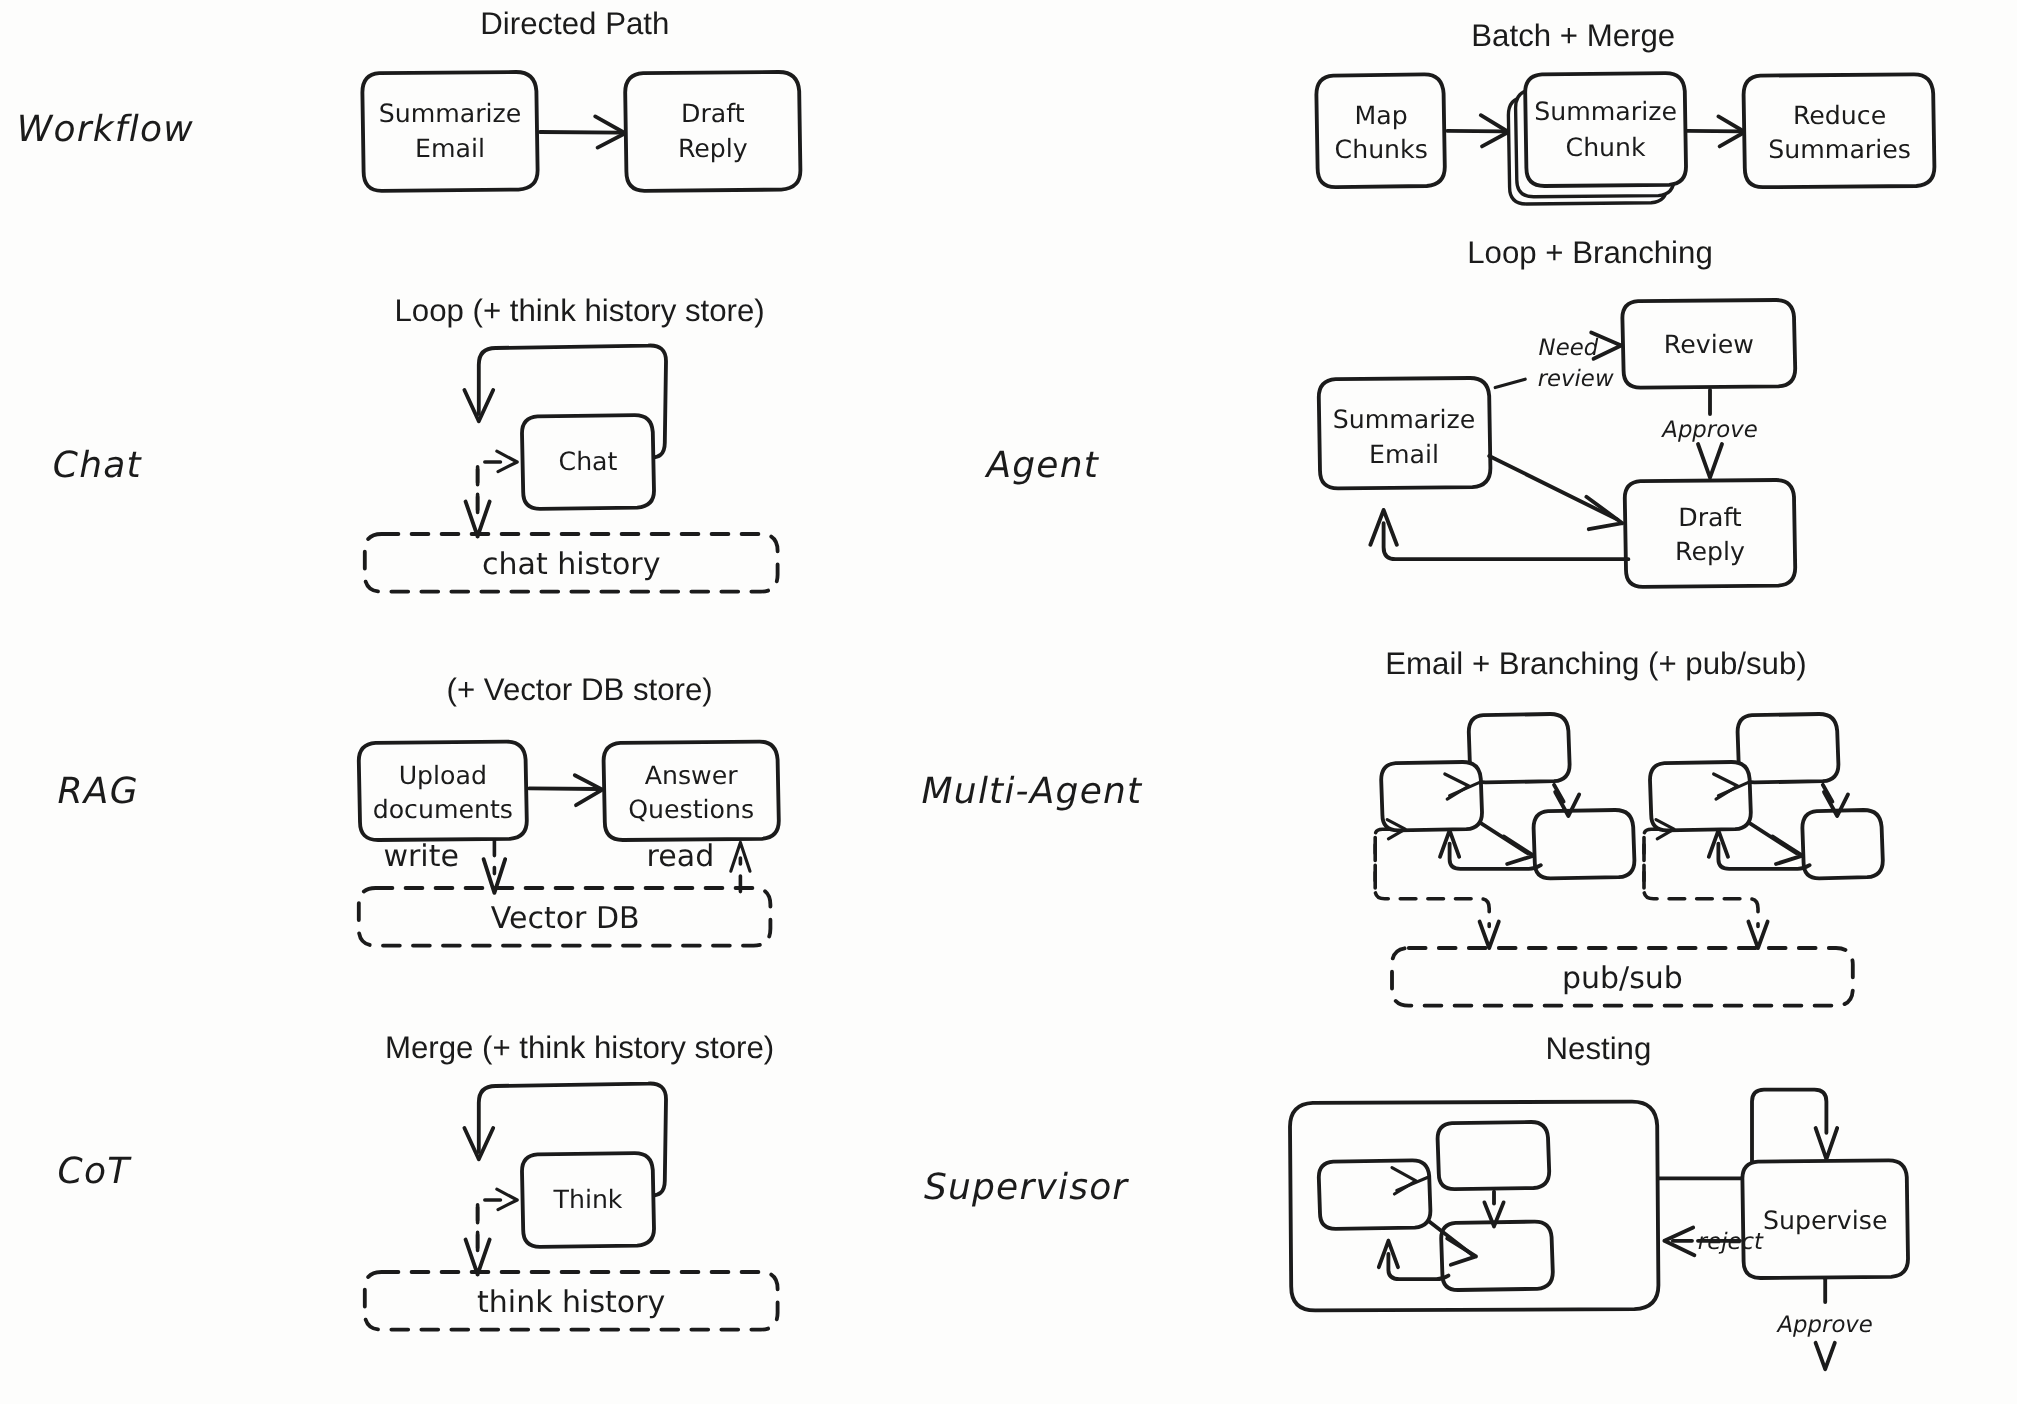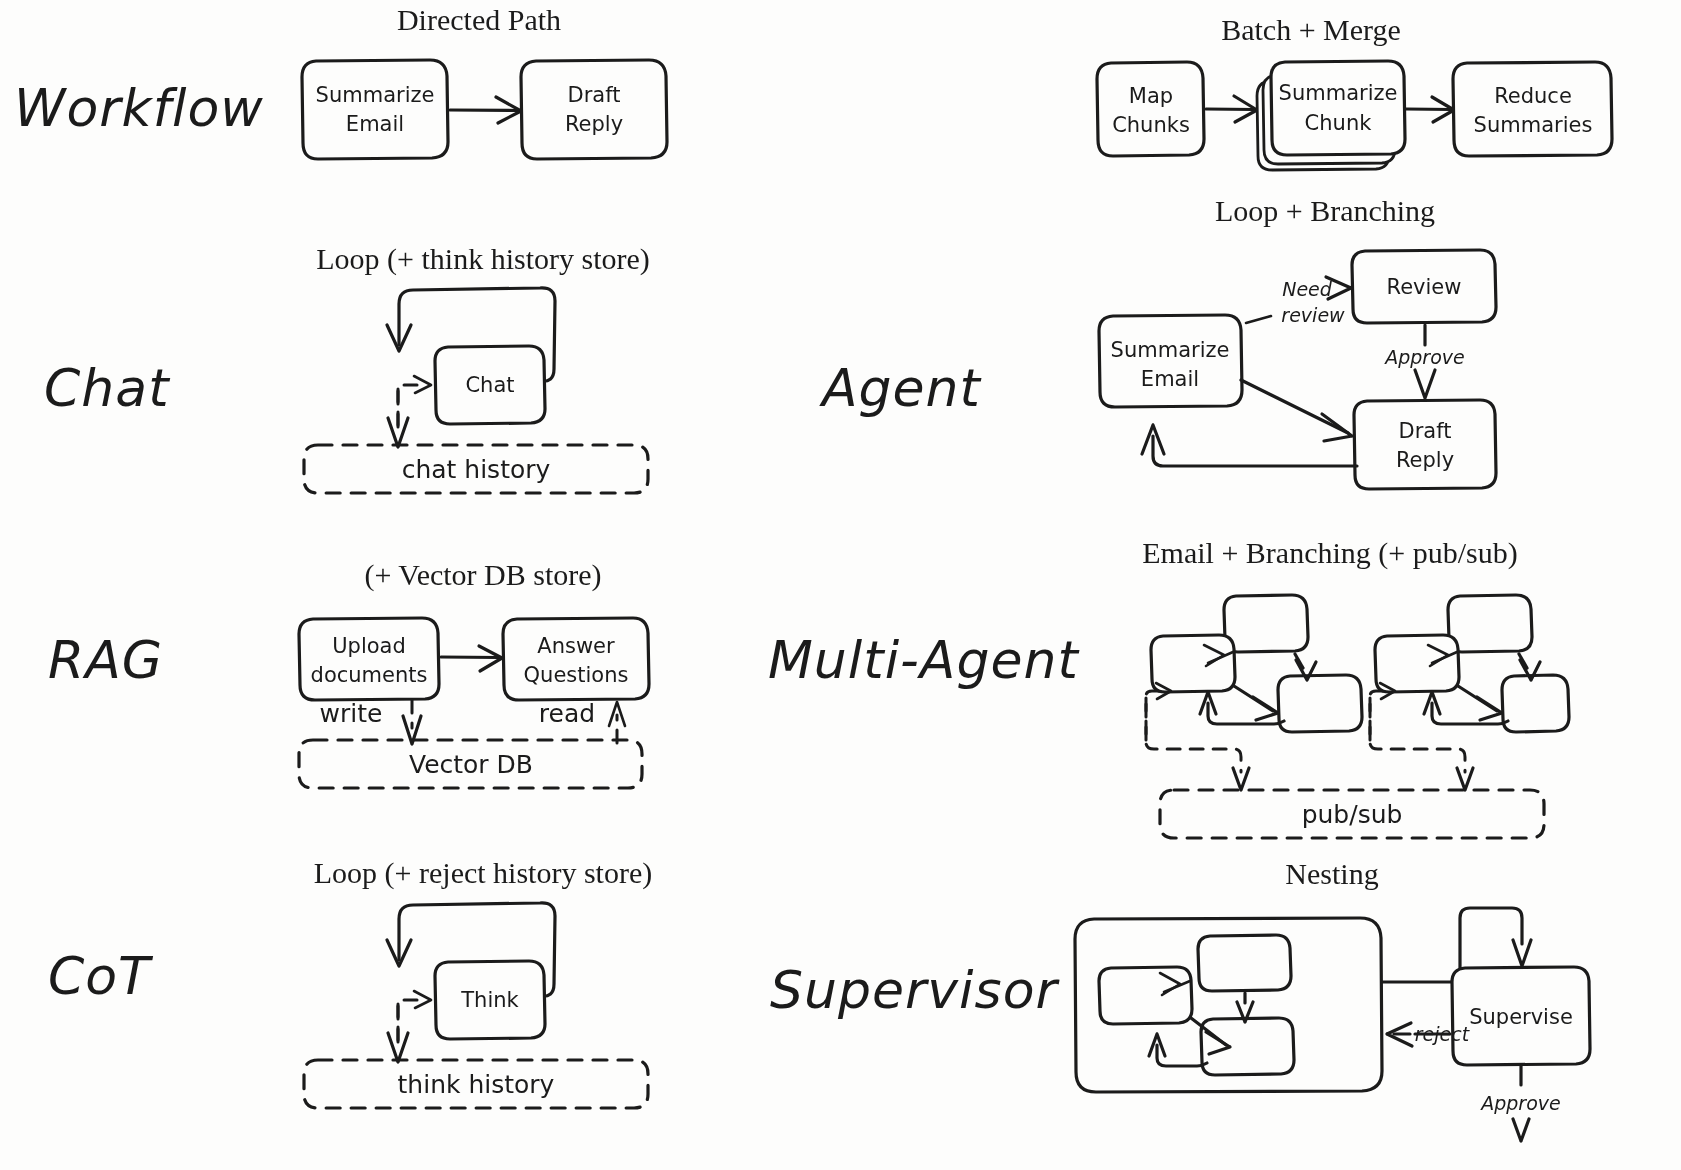--- a/index.html
+++ b/index.html
@@ -1,22 +1,22 @@
 <!DOCTYPE html>
 <html><head>
 <meta charset="utf-8">
 <style>
   html,body{margin:0;padding:0;background:#fdfdfc;}
   body{font-family:"DejaVu Sans",sans-serif;}
   #canvas{position:relative;width:1681px;height:1170px;background:#fdfdfc;overflow:hidden;}
   .rowlabel{position:absolute;font-family:"DejaVu Sans",sans-serif;font-weight:400;
-            font-size:52px;color:#1b1b1b;letter-spacing:1px;white-space:nowrap;
+            font-size:30px;color:#1b1b1b;letter-spacing:1px;white-space:nowrap;
             transform:translateY(-50%);font-style:italic;}
-  .captiontxt{position:absolute;font-size:30px;color:#1b1b1b;white-space:nowrap;
-              transform:translate(-50%,-50%);font-family:Liberation Serif, serif;}
+  .captiontxt{position:absolute;font-size:26px;color:#1b1b1b;white-space:nowrap;
+              transform:translate(-50%,-50%);font-family:Liberation Sans, sans-serif;}
   .diagram{position:absolute;}
   svg{overflow:visible;display:block;}
   .nodetxt{font-family:"DejaVu Sans",sans-serif;font-size:21px;fill:#1b1b1b;}
   .edgetxt{font-family:"DejaVu Sans",sans-serif;font-size:19px;fill:#1b1b1b;font-style:italic;}
   .storetxt{font-family:"DejaVu Sans",sans-serif;font-size:25px;fill:#1b1b1b;}
   .bx{fill:#fdfdfc;stroke:#1b1b1b;stroke-width:3.2;stroke-linejoin:round;stroke-linecap:round;}
   .bxs{fill:#fdfdfc;stroke:#1b1b1b;stroke-width:2.8;stroke-linejoin:round;stroke-linecap:round;}
   .store{fill:none;stroke:#1b1b1b;stroke-width:3.2;stroke-dasharray:14 11;
          stroke-linejoin:round;stroke-linecap:round;}
   .ln{fill:none;stroke:#1b1b1b;stroke-width:3.2;stroke-linecap:round;stroke-linejoin:round;}
@@ -39,21 +39,21 @@
   <div class="rowlabel" style="left:822px;top:388px;">Agent</div>
   <div class="rowlabel" style="left:768px;top:660px;text-align:right;">Multi-Agent</div>
   <div class="rowlabel" style="left:770px;top:990px;">Supervisor</div>
 
   <div class="captiontxt" style="left:479px;top:20px;">Directed Path</div>
   <div class="captiontxt" style="left:1311px;top:30px;">Batch + Merge</div>
   <div class="captiontxt" style="left:483px;top:259px;">Loop (+ think history store)</div>
   <div class="captiontxt" style="left:1325px;top:211px;">Loop + Branching</div>
   <div class="captiontxt" style="left:483px;top:575px;text-align:right;">(+ Vector DB store)</div>
   <div class="captiontxt" style="left:1330px;top:553px;">Email + Branching (+ pub/sub)</div>
-  <div class="captiontxt" style="left:483px;top:873px;">Loop (+ reject history store)</div>
+  <div class="captiontxt" style="left:483px;top:873px;">Merge (+ think history store)</div>
   <div class="captiontxt" style="left:1332px;top:874px;">Nesting</div>
 
   <div class="diagram" style="left:300px;top:55px;">
     <svg width="370" height="110" viewBox="0 0 370 110">
       <g>
         <path class="bx" d="M16 6 L130 5 Q146 5 147 21 L148 87 Q148 102 132 103 L18 104 Q3 104 3 88 L2 22 Q2 7 16 6 Z"></path>
         <text class="nodetxt" x="75" y="47" text-anchor="middle">Summarize</text>
         <text class="nodetxt" x="75" y="76" text-anchor="middle">Email</text>
       </g>
       <g>

